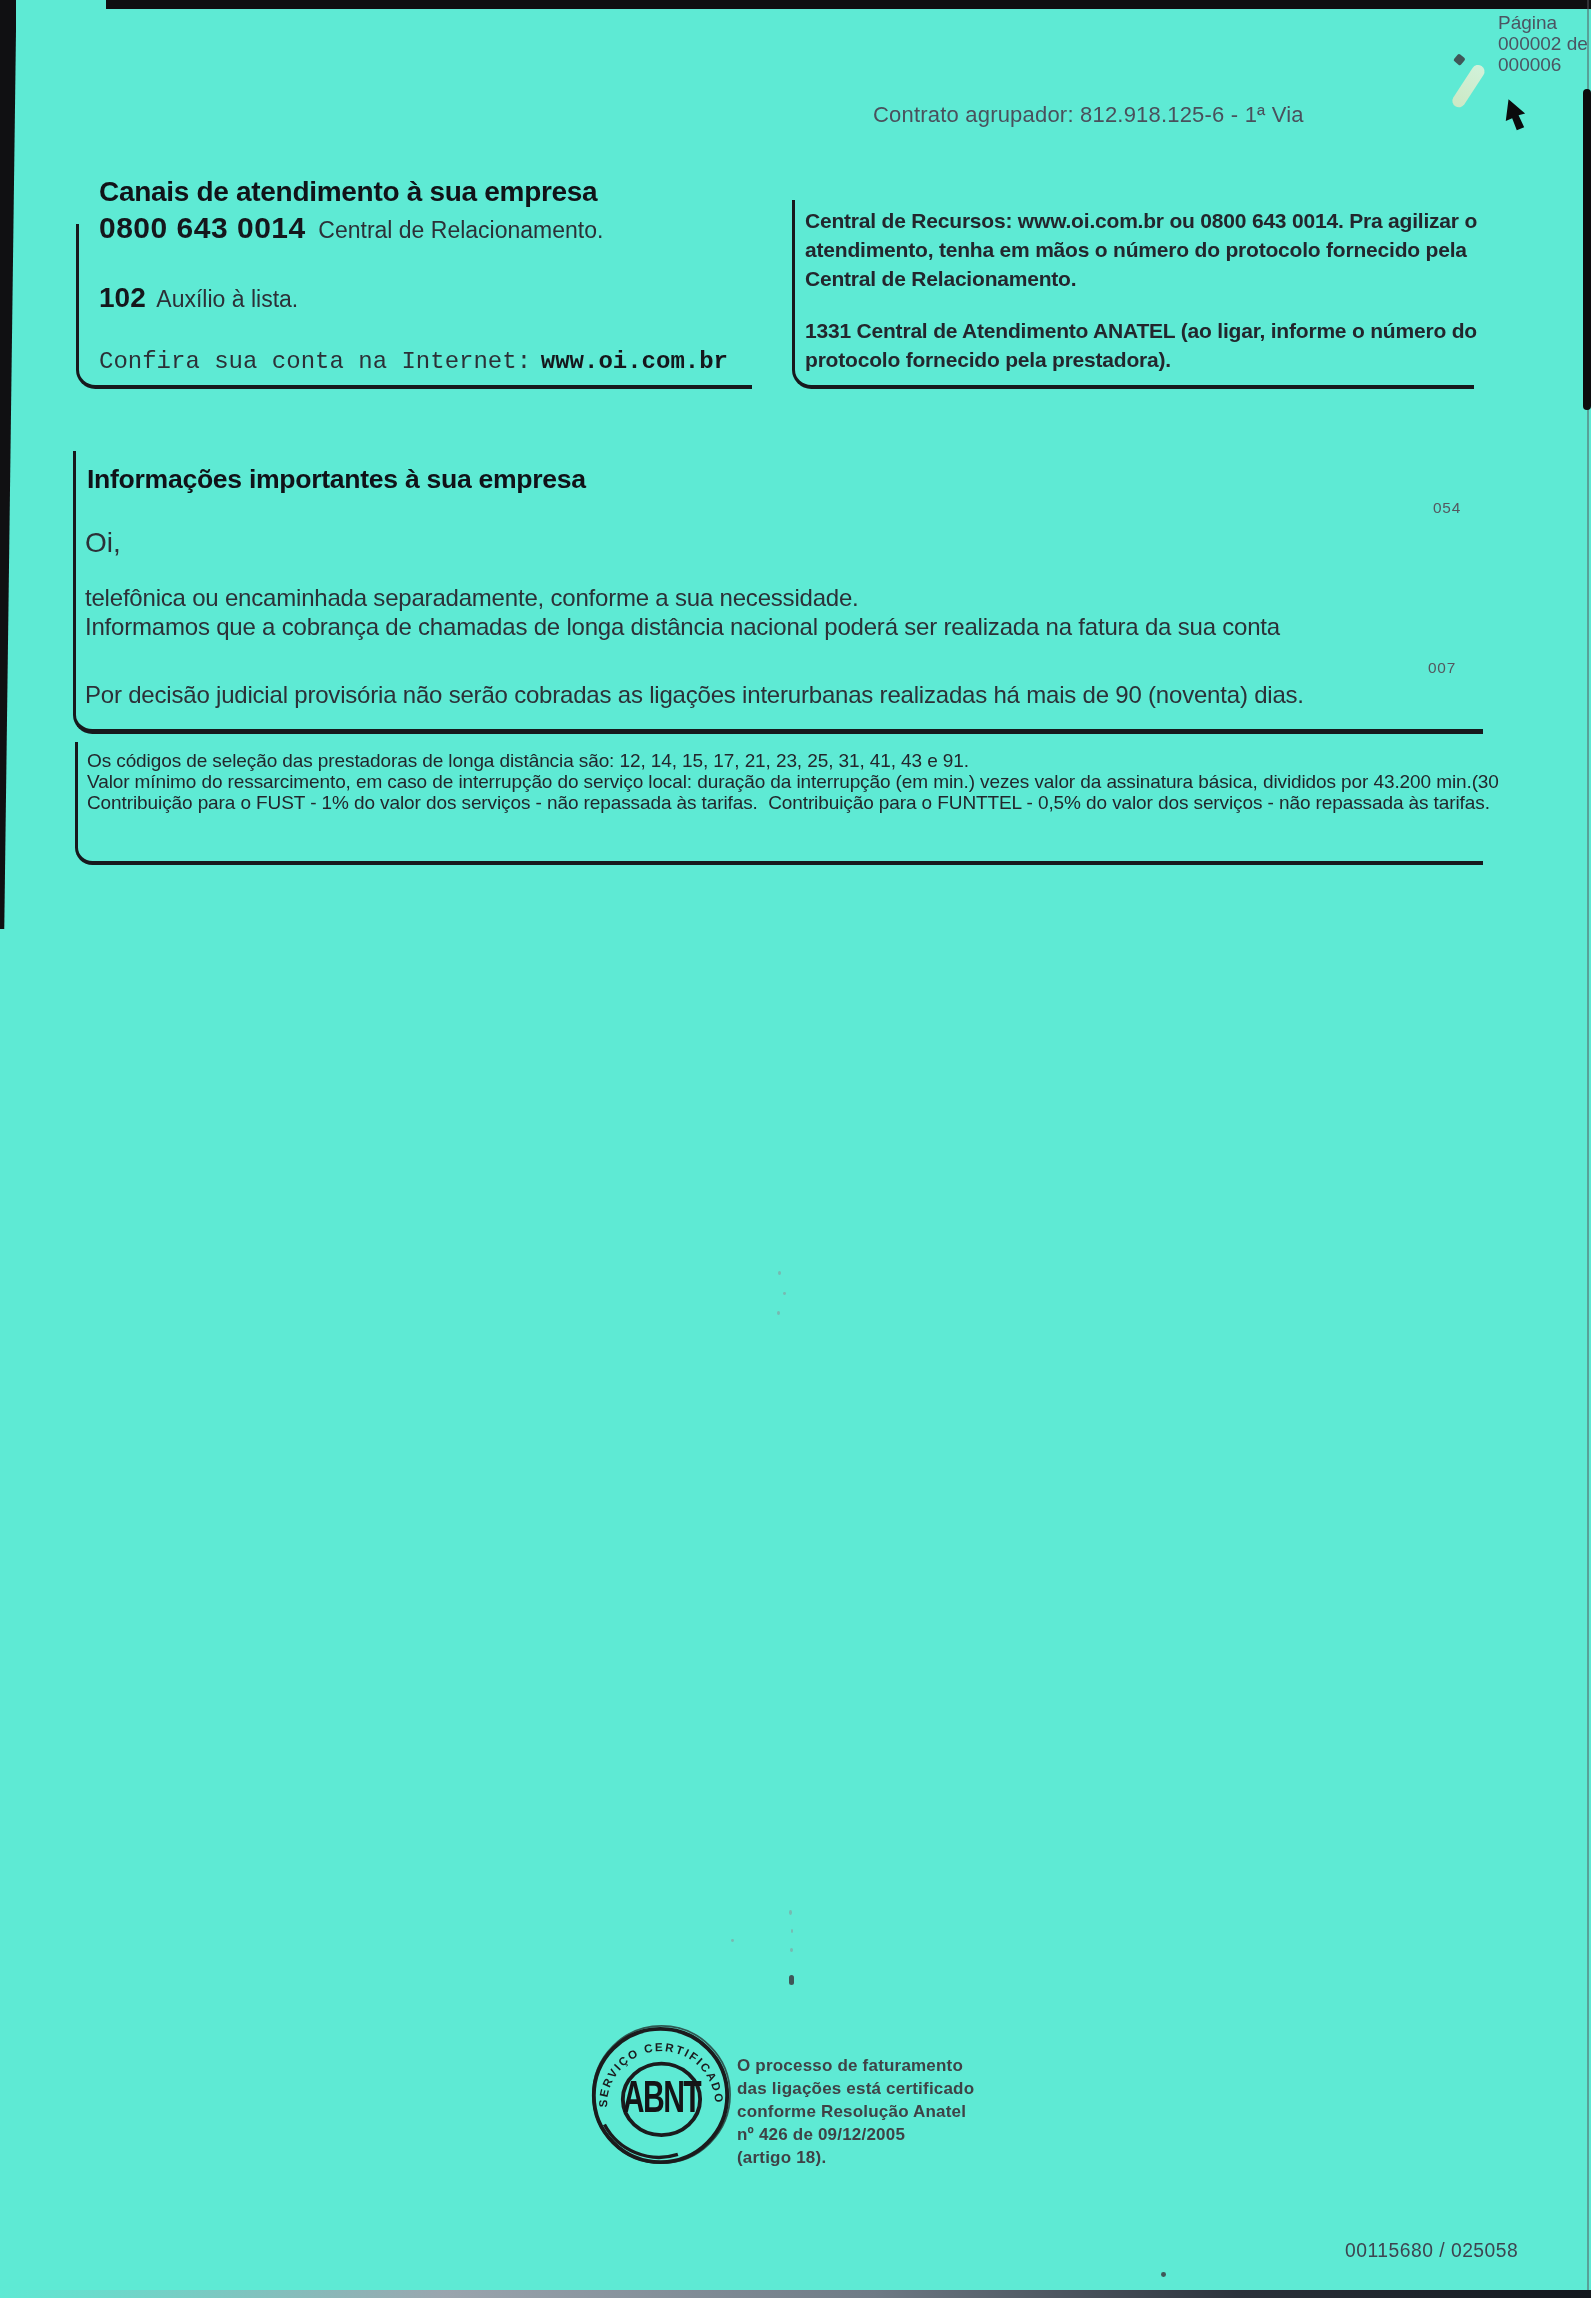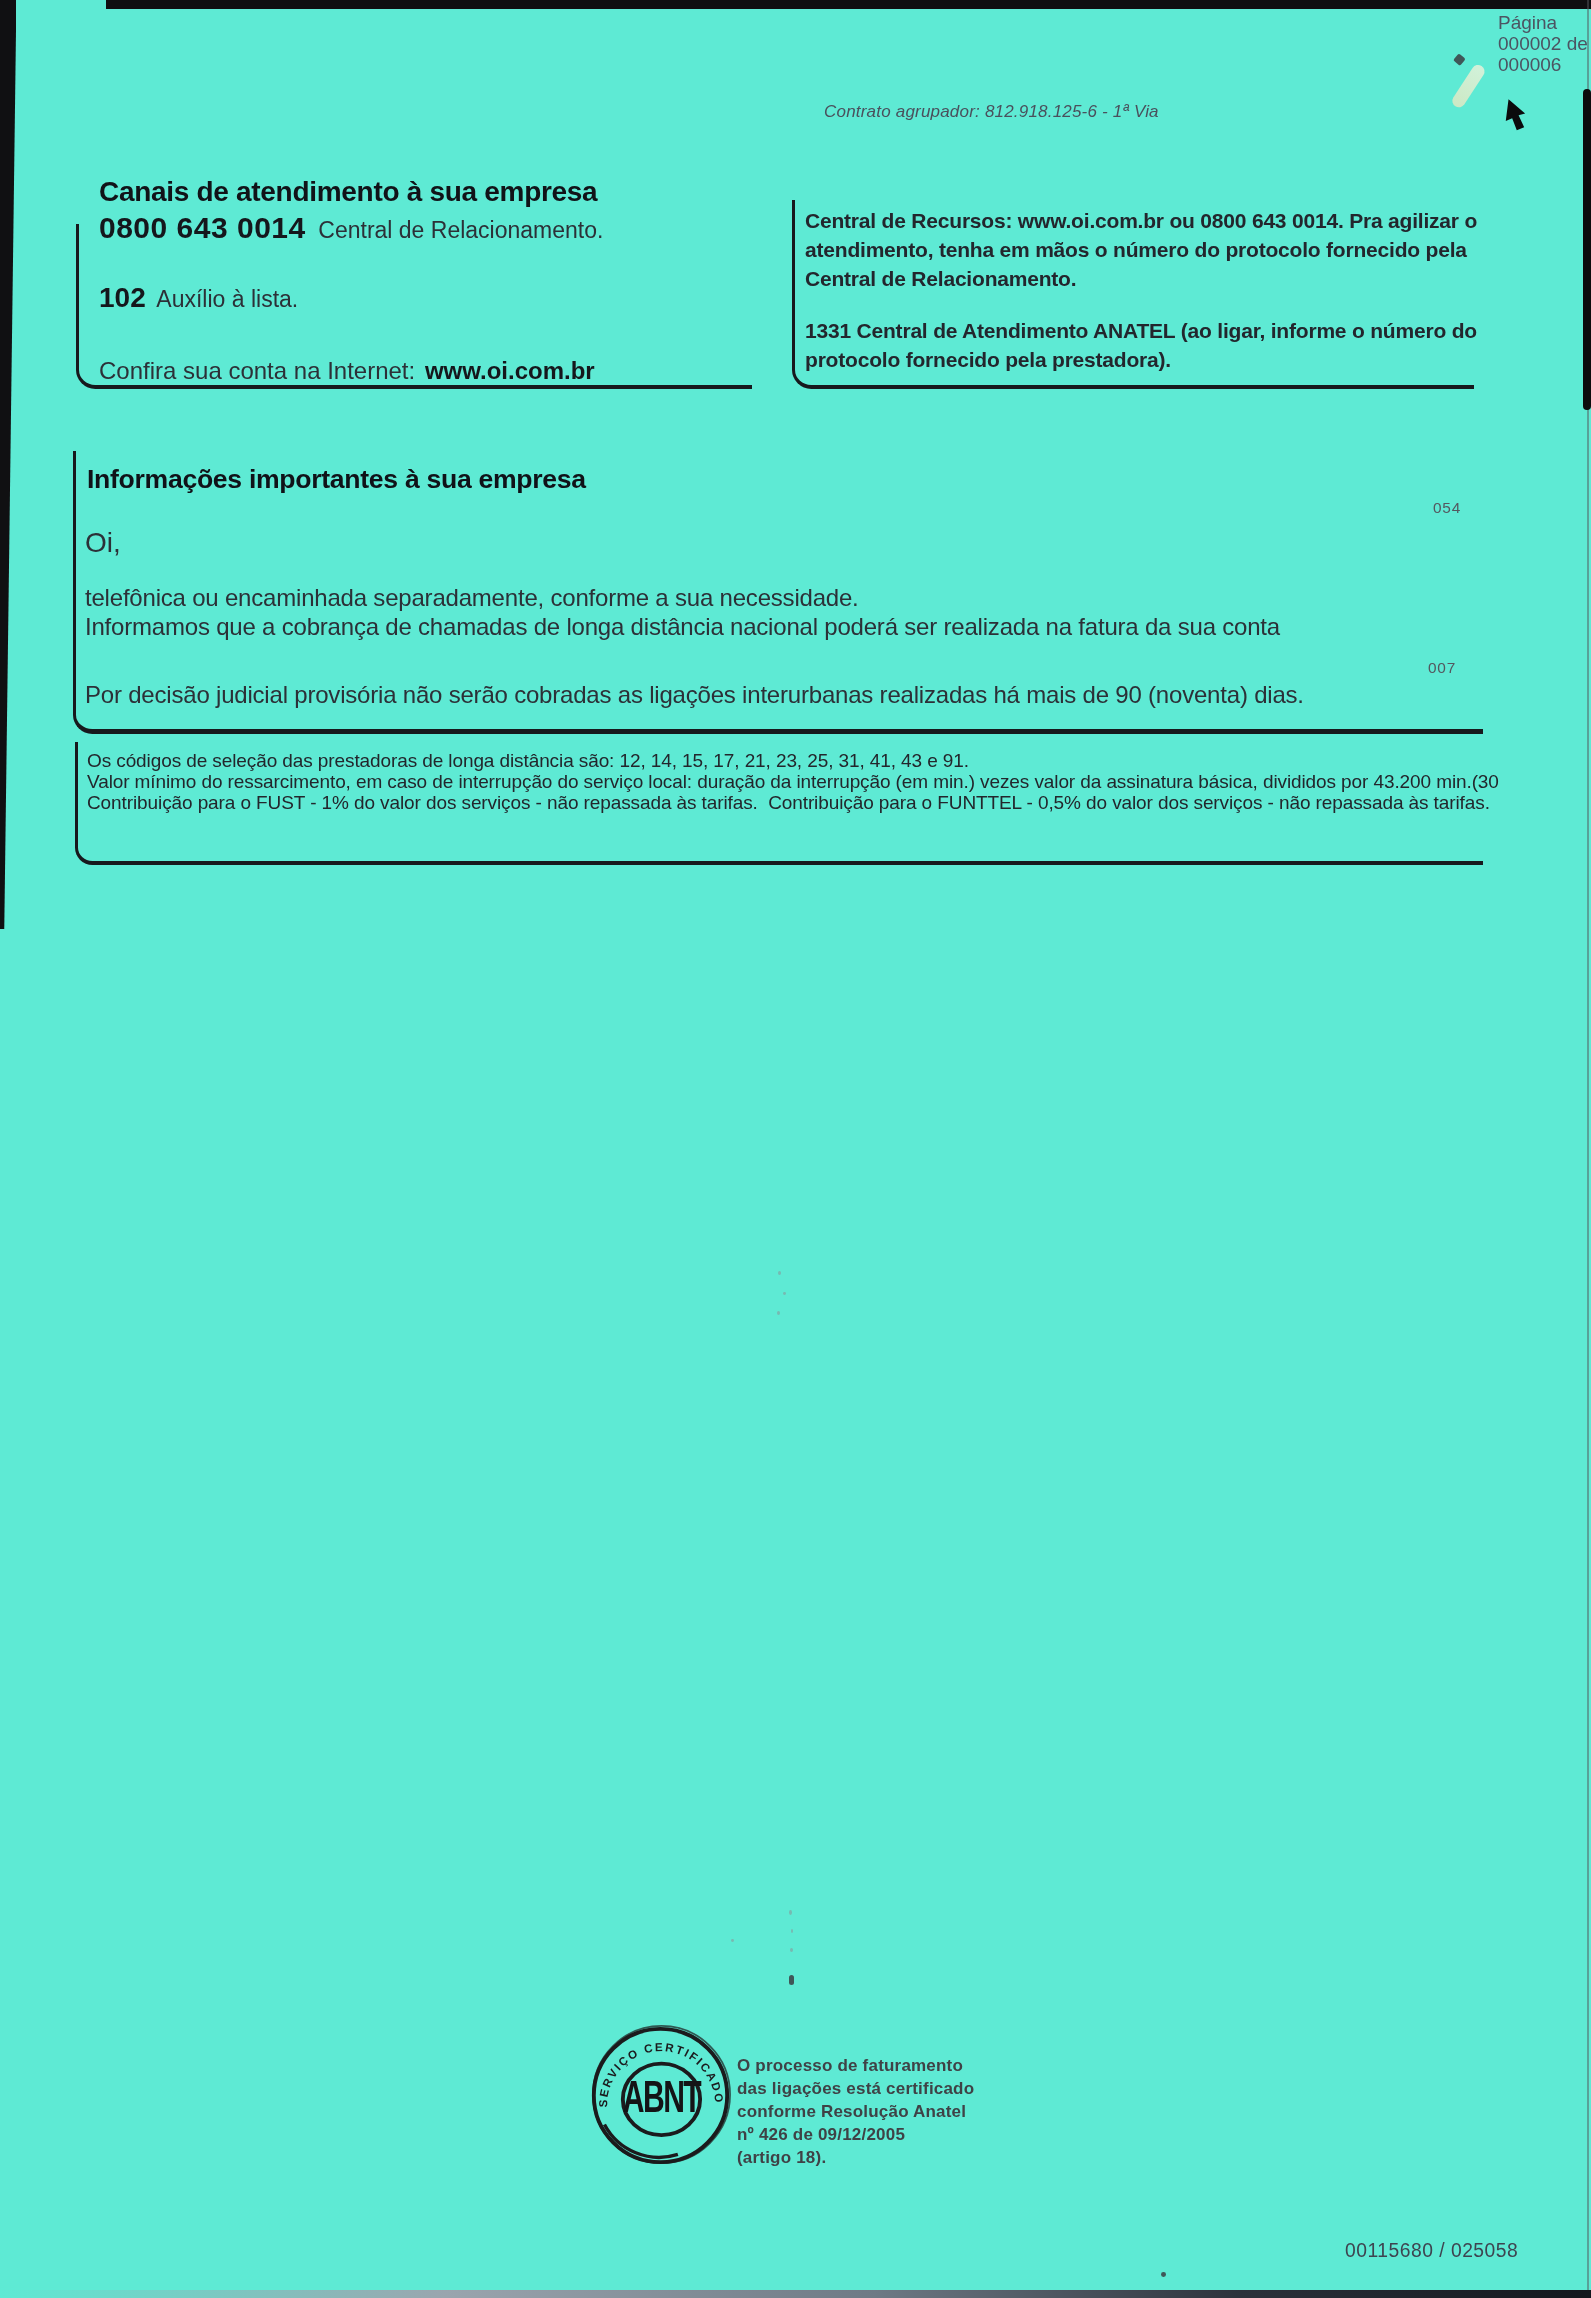--- a/index.html
+++ b/index.html
@@ -19,31 +19,31 @@
     background:linear-gradient(90deg,rgba(170,178,188,0) 0%,#9aa5ae 28%,#6e7a85 55%,#2b323b 78%,#12171d 100%);}
 
   .speck{border-radius:50%;background:#8d9196;opacity:.55;}
   .speck-dark{background:#3a3d42;opacity:.85;}
   .smudge{left:1462px;top:62px;width:12.6px;height:48px;border-radius:7.7px;opacity:.75;
     background:linear-gradient(#f8f4dc,#f1e8bf);transform:rotate(33deg);}
 
   
   .page-info{left:1498px;top:11.6px;font-size:19px;line-height:21px;color:#4c5462;}
 
-  .contract-line{left:824px;top:102px;font-size:17px;color:#4a505c;letter-spacing:0.2px;font-style:italic;}
+  .contract-line{left:873px;top:102px;font-size:22px;color:#4a505c;letter-spacing:0.2px;}
 
   
   .lbox{border-left:3.9px solid #17191d;border-bottom:4.8px solid #17191d;border-bottom-left-radius:19.3px;}
 
   .channels-border{left:76px;top:224px;width:673px;height:161px;}
   .channels-title{left:99px;top:176px;font-size:28px;font-weight:700;color:#111318;letter-spacing:-0.3px;}
   .baseline-row{display:flex;align-items:baseline;}
   .row-phone{left:99px;top:211px;gap:12.6px;}
   .row-list{left:99px;top:282px;gap:10.6px;}
-  .row-web{left:99px;top:357px;gap:9.7px;font-size:24px;}
+  .row-web{left:99px;top:348px;gap:9.7px;font-size:24px;font-family:Liberation Mono, monospace;}
   .num-big{font-size:30px;font-weight:700;color:#15171c;letter-spacing:0.5px;}
   .num-mid{font-size:28px;font-weight:700;color:#15171c;}
   .lbl{font-size:23px;color:#2c3037;}
   .url-bold{font-weight:700;color:#15171c;}
 
   .resources-border{left:792px;top:200px;width:679px;height:185px;}
   .resources-p1{left:805px;top:206px;}
   .resources-p2{left:805px;top:316px;}
   .res-line{font-size:21px;line-height:29px;font-weight:600;color:#23262d;letter-spacing:-0.2px;white-space:pre;}
 

